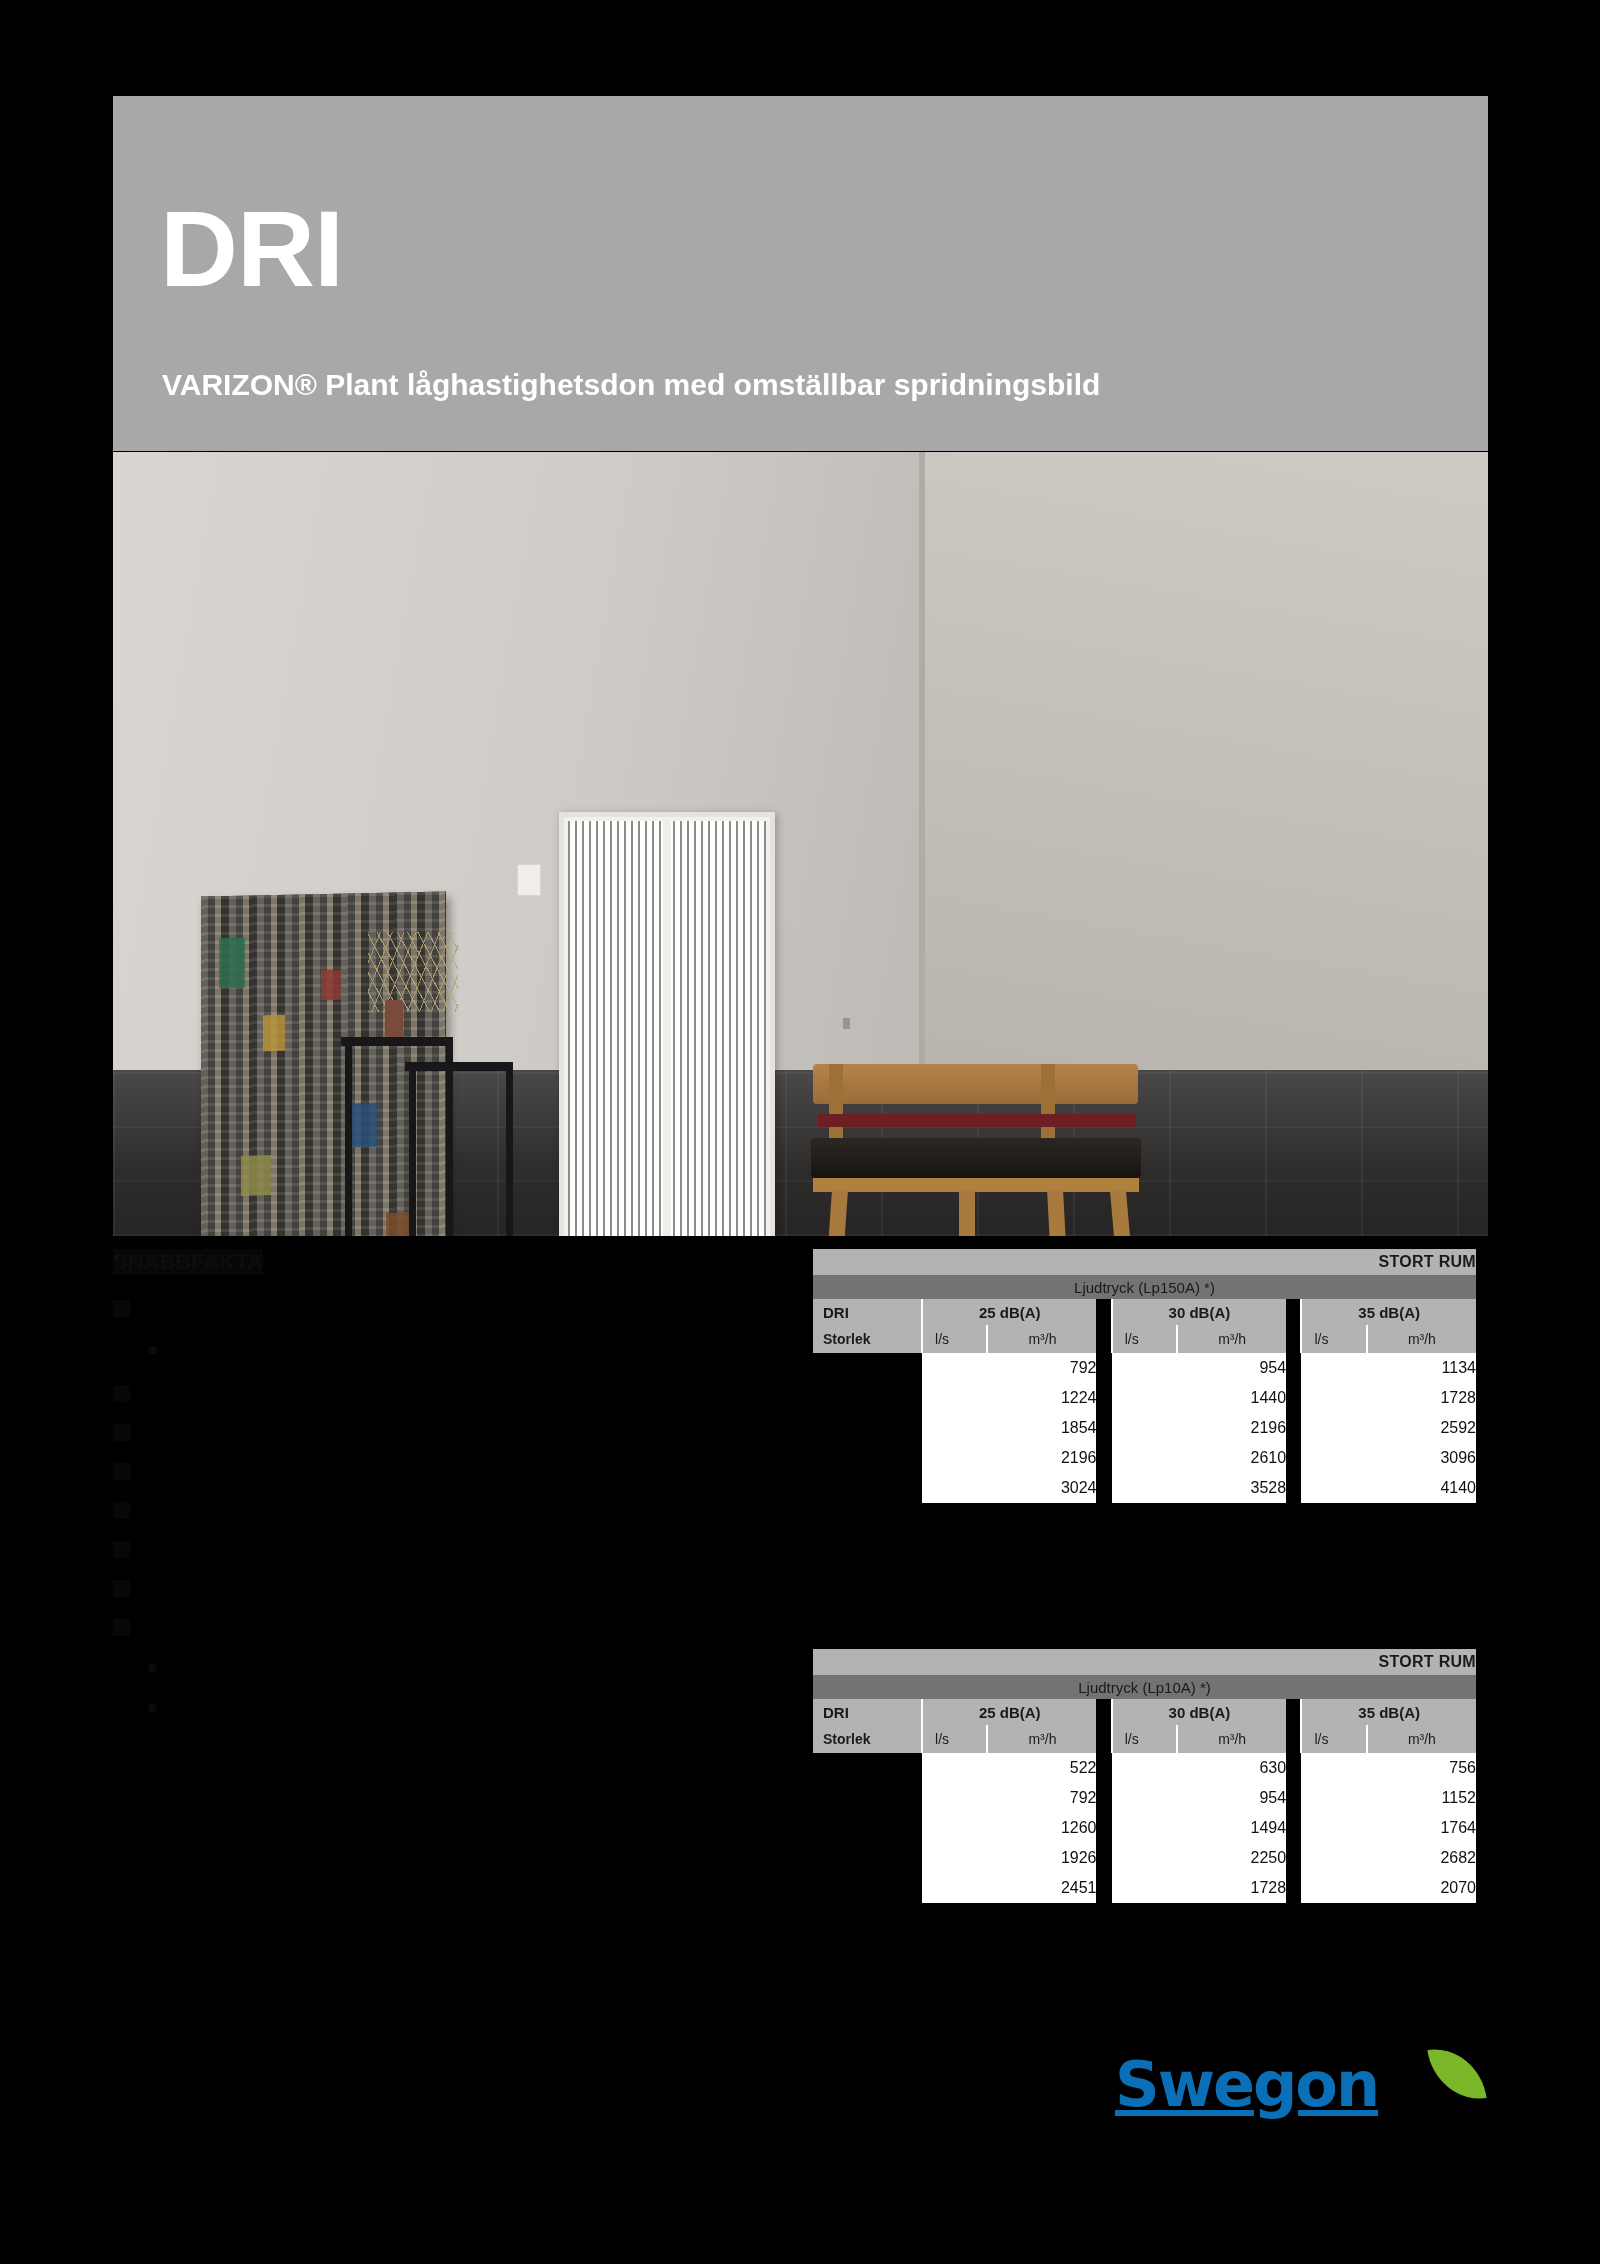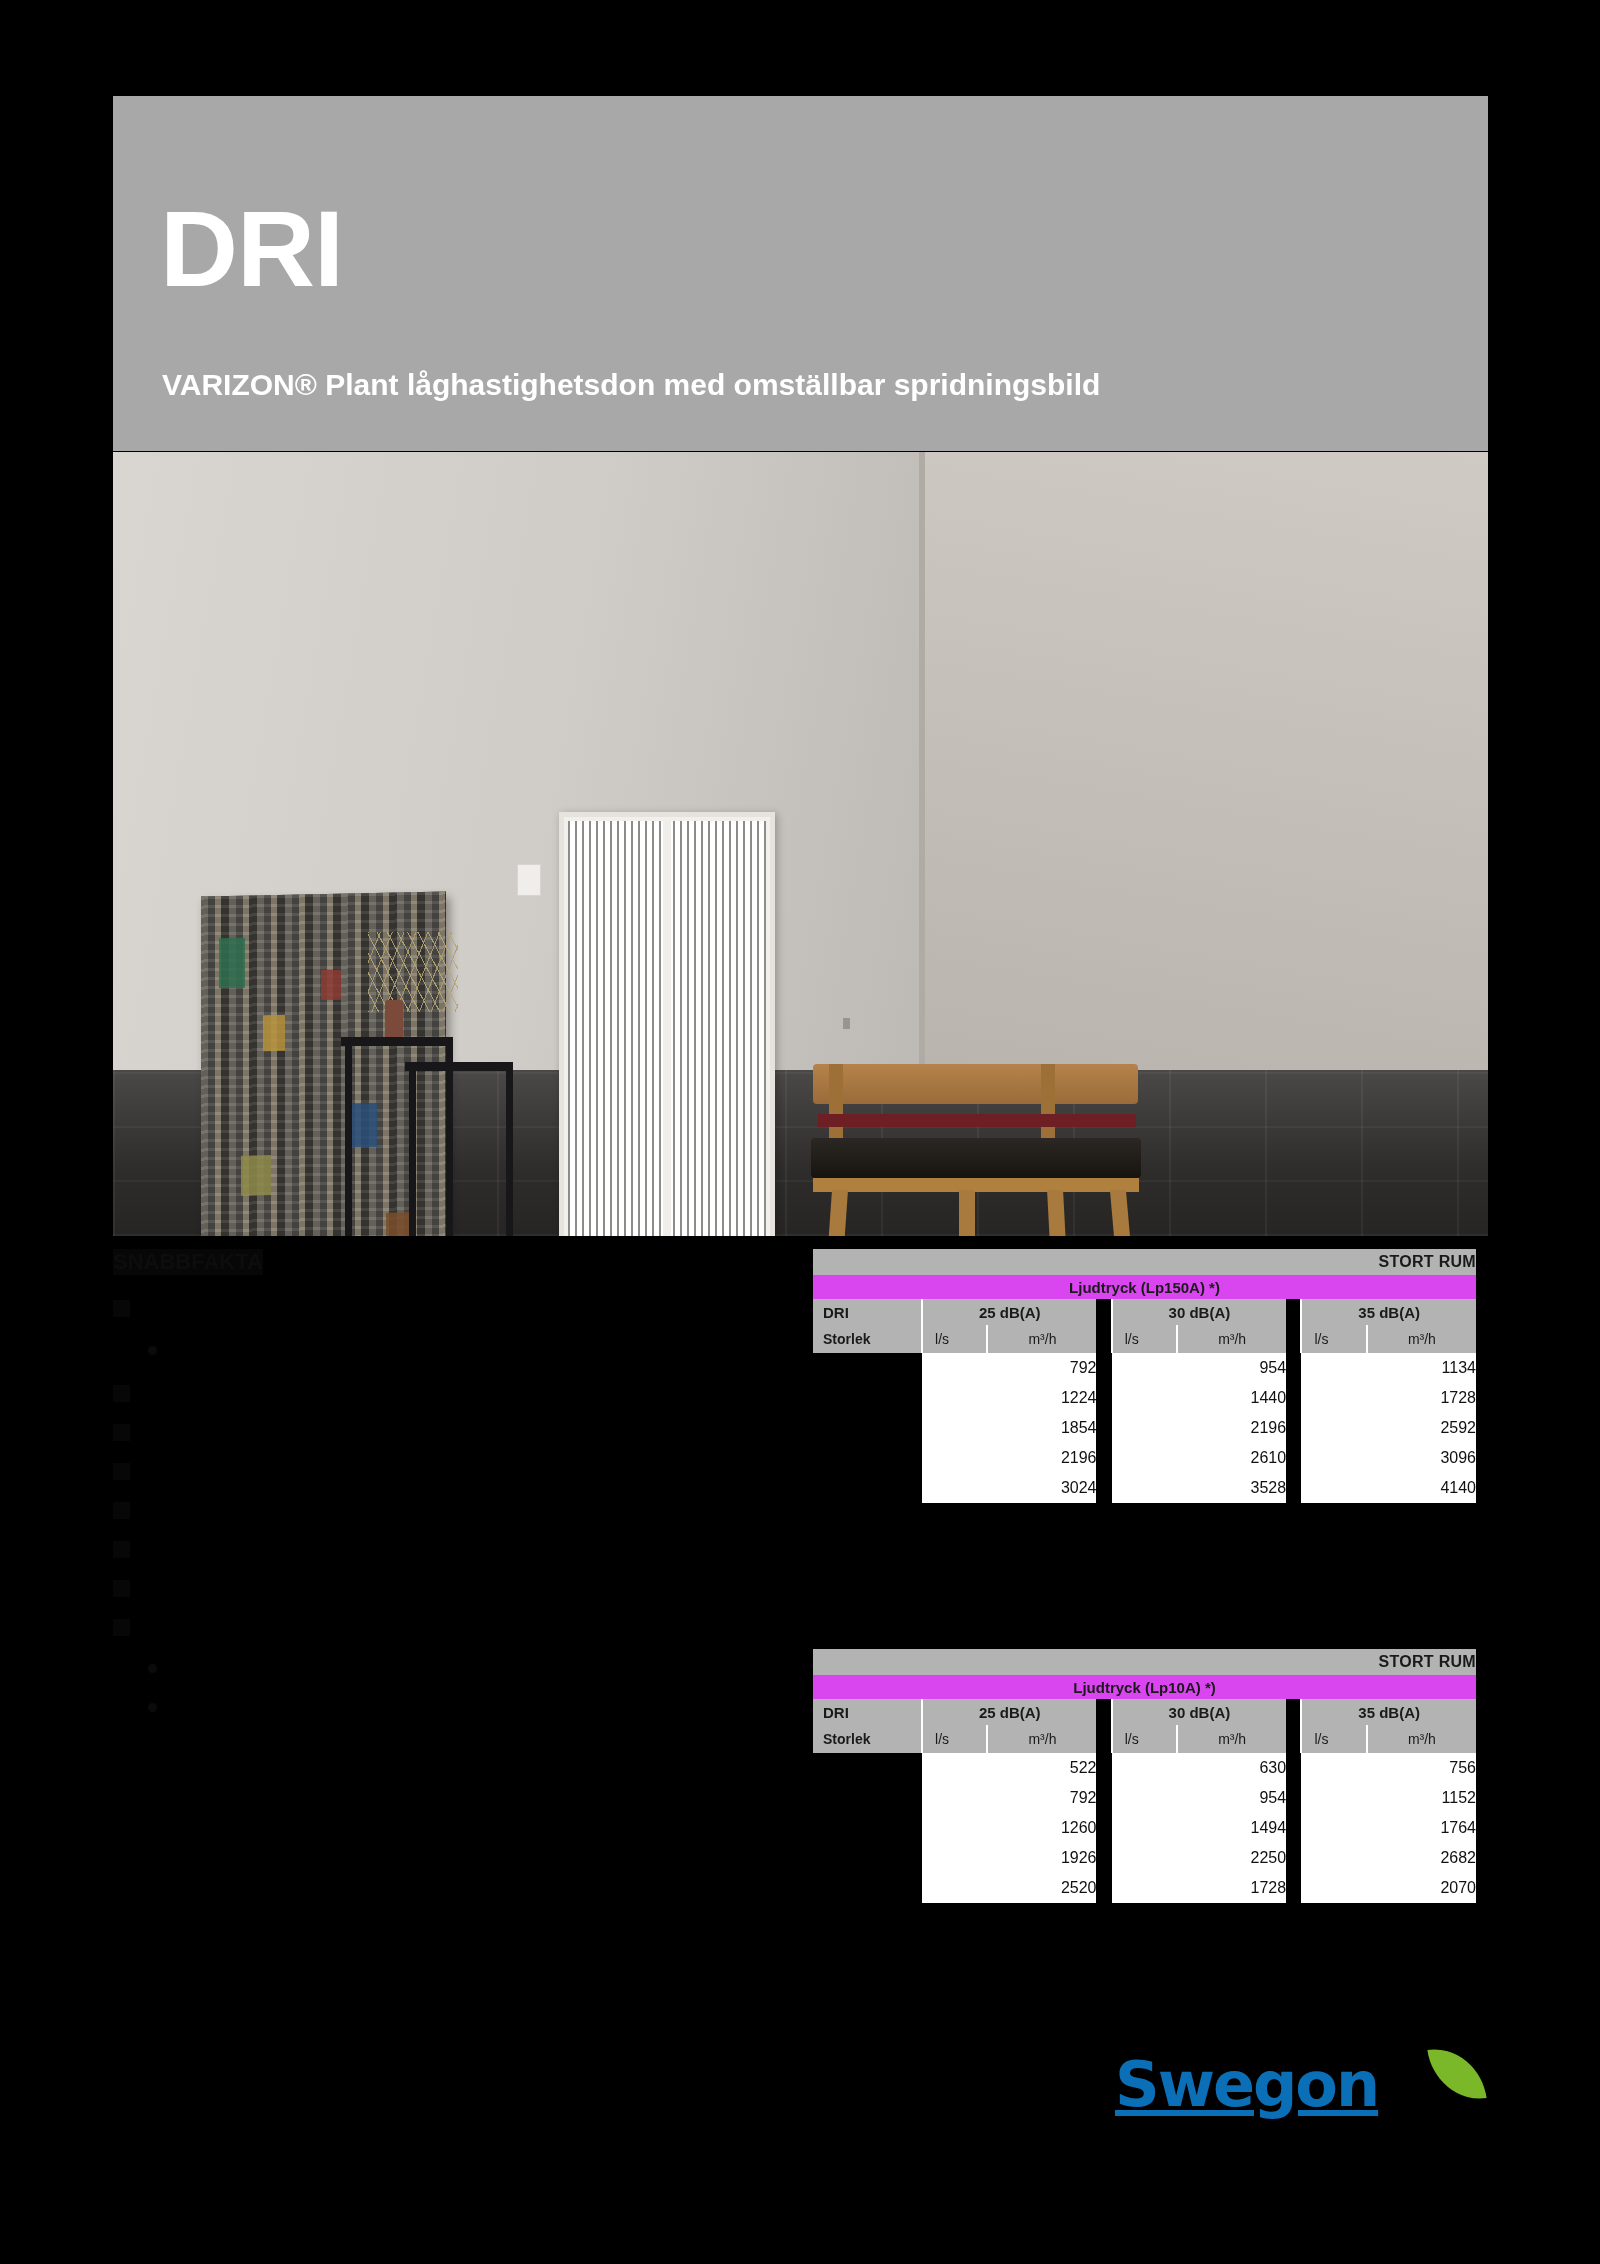--- a/index.html
+++ b/index.html
@@ -149,21 +149,21 @@
   }
   .tbl-top{left:813px;top:1249px;}
   .tbl-bottom{left:813px;top:1649px;}
   .tbl table{border-collapse:collapse;width:663px;table-layout:fixed;}
   .tbl td,.tbl th{padding:0;margin:0;}
   .th-title{
     background:#b3b3b3;color:#1a1a1a;text-align:right;font-weight:bold;
     font-size:16px;height:26px;letter-spacing:.3px;
   }
   .th-sub{
-    background:#d946ef;color:#1a1a1a;text-align:center;font-weight:bold;
+    background:#737373;color:#1a1a1a;text-align:center;font-weight:normal;
     font-size:15px;height:24px;
   }
   .th-group{
     background:#b3b3b3;color:#1a1a1a;text-align:center;font-weight:bold;
     font-size:15px;height:26px;border-left:2px solid #ffffff;
   }
   .th-group.first{border-left:none;text-align:left;padding-left:10px;}
   .th-unit{
     background:#b3b3b3;color:#1a1a1a;font-size:14px;height:28px;font-weight:normal;
     border-left:2px solid #ffffff;text-align:center;
@@ -437,21 +437,21 @@
         <td class="spacer-col"></td>
         <td class="cell empty-ls"></td>
         <td class="cell">2250</td>
         <td class="spacer-col"></td>
         <td class="cell empty-ls"></td>
         <td class="cell">2682</td>
       </tr>
       <tr>
         <td class="cell" style="background:#000"></td>
         <td class="cell empty-ls"></td>
-        <td class="cell">2520</td>
+        <td class="cell">2451</td>
         <td class="spacer-col"></td>
         <td class="cell empty-ls"></td>
         <td class="cell">1728</td>
         <td class="spacer-col"></td>
         <td class="cell empty-ls"></td>
         <td class="cell">2070</td>
       </tr>
     </tbody>
       </table>
   </div>

